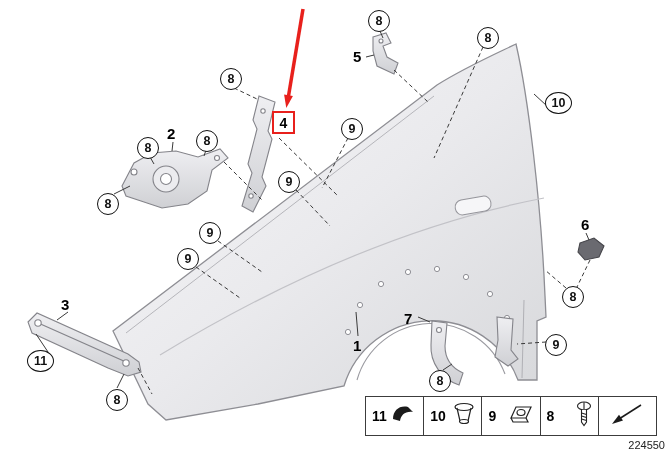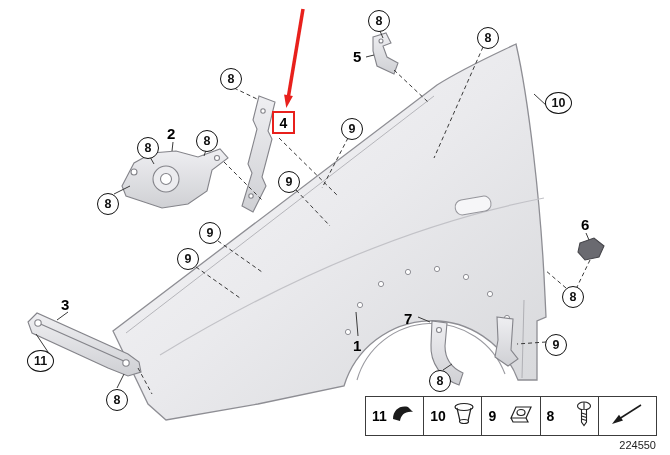--- a/index.html
+++ b/index.html
@@ -14,21 +14,21 @@
   .plabel{position:absolute;font-weight:bold;font-size:15px;color:#000;cursor:pointer;}
   .hl-box{position:absolute;left:272px;top:111px;width:23px;height:23px;box-sizing:border-box;
           border:2.4px solid #e8201c;display:flex;align-items:center;justify-content:center;
           font-weight:bold;font-size:14px;color:#000;cursor:pointer;}
   .legend{position:absolute;left:365px;top:396px;width:292px;height:40px;box-sizing:border-box;
           display:flex;border:1.3px solid #3c3c3c;background:#fff;}
   .legend-cell{flex:1;box-sizing:border-box;border-right:1.3px solid #3c3c3c;
                display:flex;align-items:center;justify-content:space-between;padding:0 6px;}
   .legend-cell:last-child{border-right:none;justify-content:center;}
   .legend-num{font-weight:bold;font-size:14px;color:#000;}
-  .drawing-number{position:absolute;right:14px;top:439px;font-size:11px;color:#222;}
+  .drawing-number{position:absolute;right:5px;top:439px;font-size:11px;color:#222;}
 </style>
 </head>
 <body>
 
 <div class="stage">
 
   <svg class="artwork" width="670" height="455" viewBox="0 0 670 455">
     <defs>
       <linearGradient id="fenderGrad" x1="0" y1="0" x2="1" y2="1">
         <stop offset="0" stop-color="#f7f7f9"></stop>

